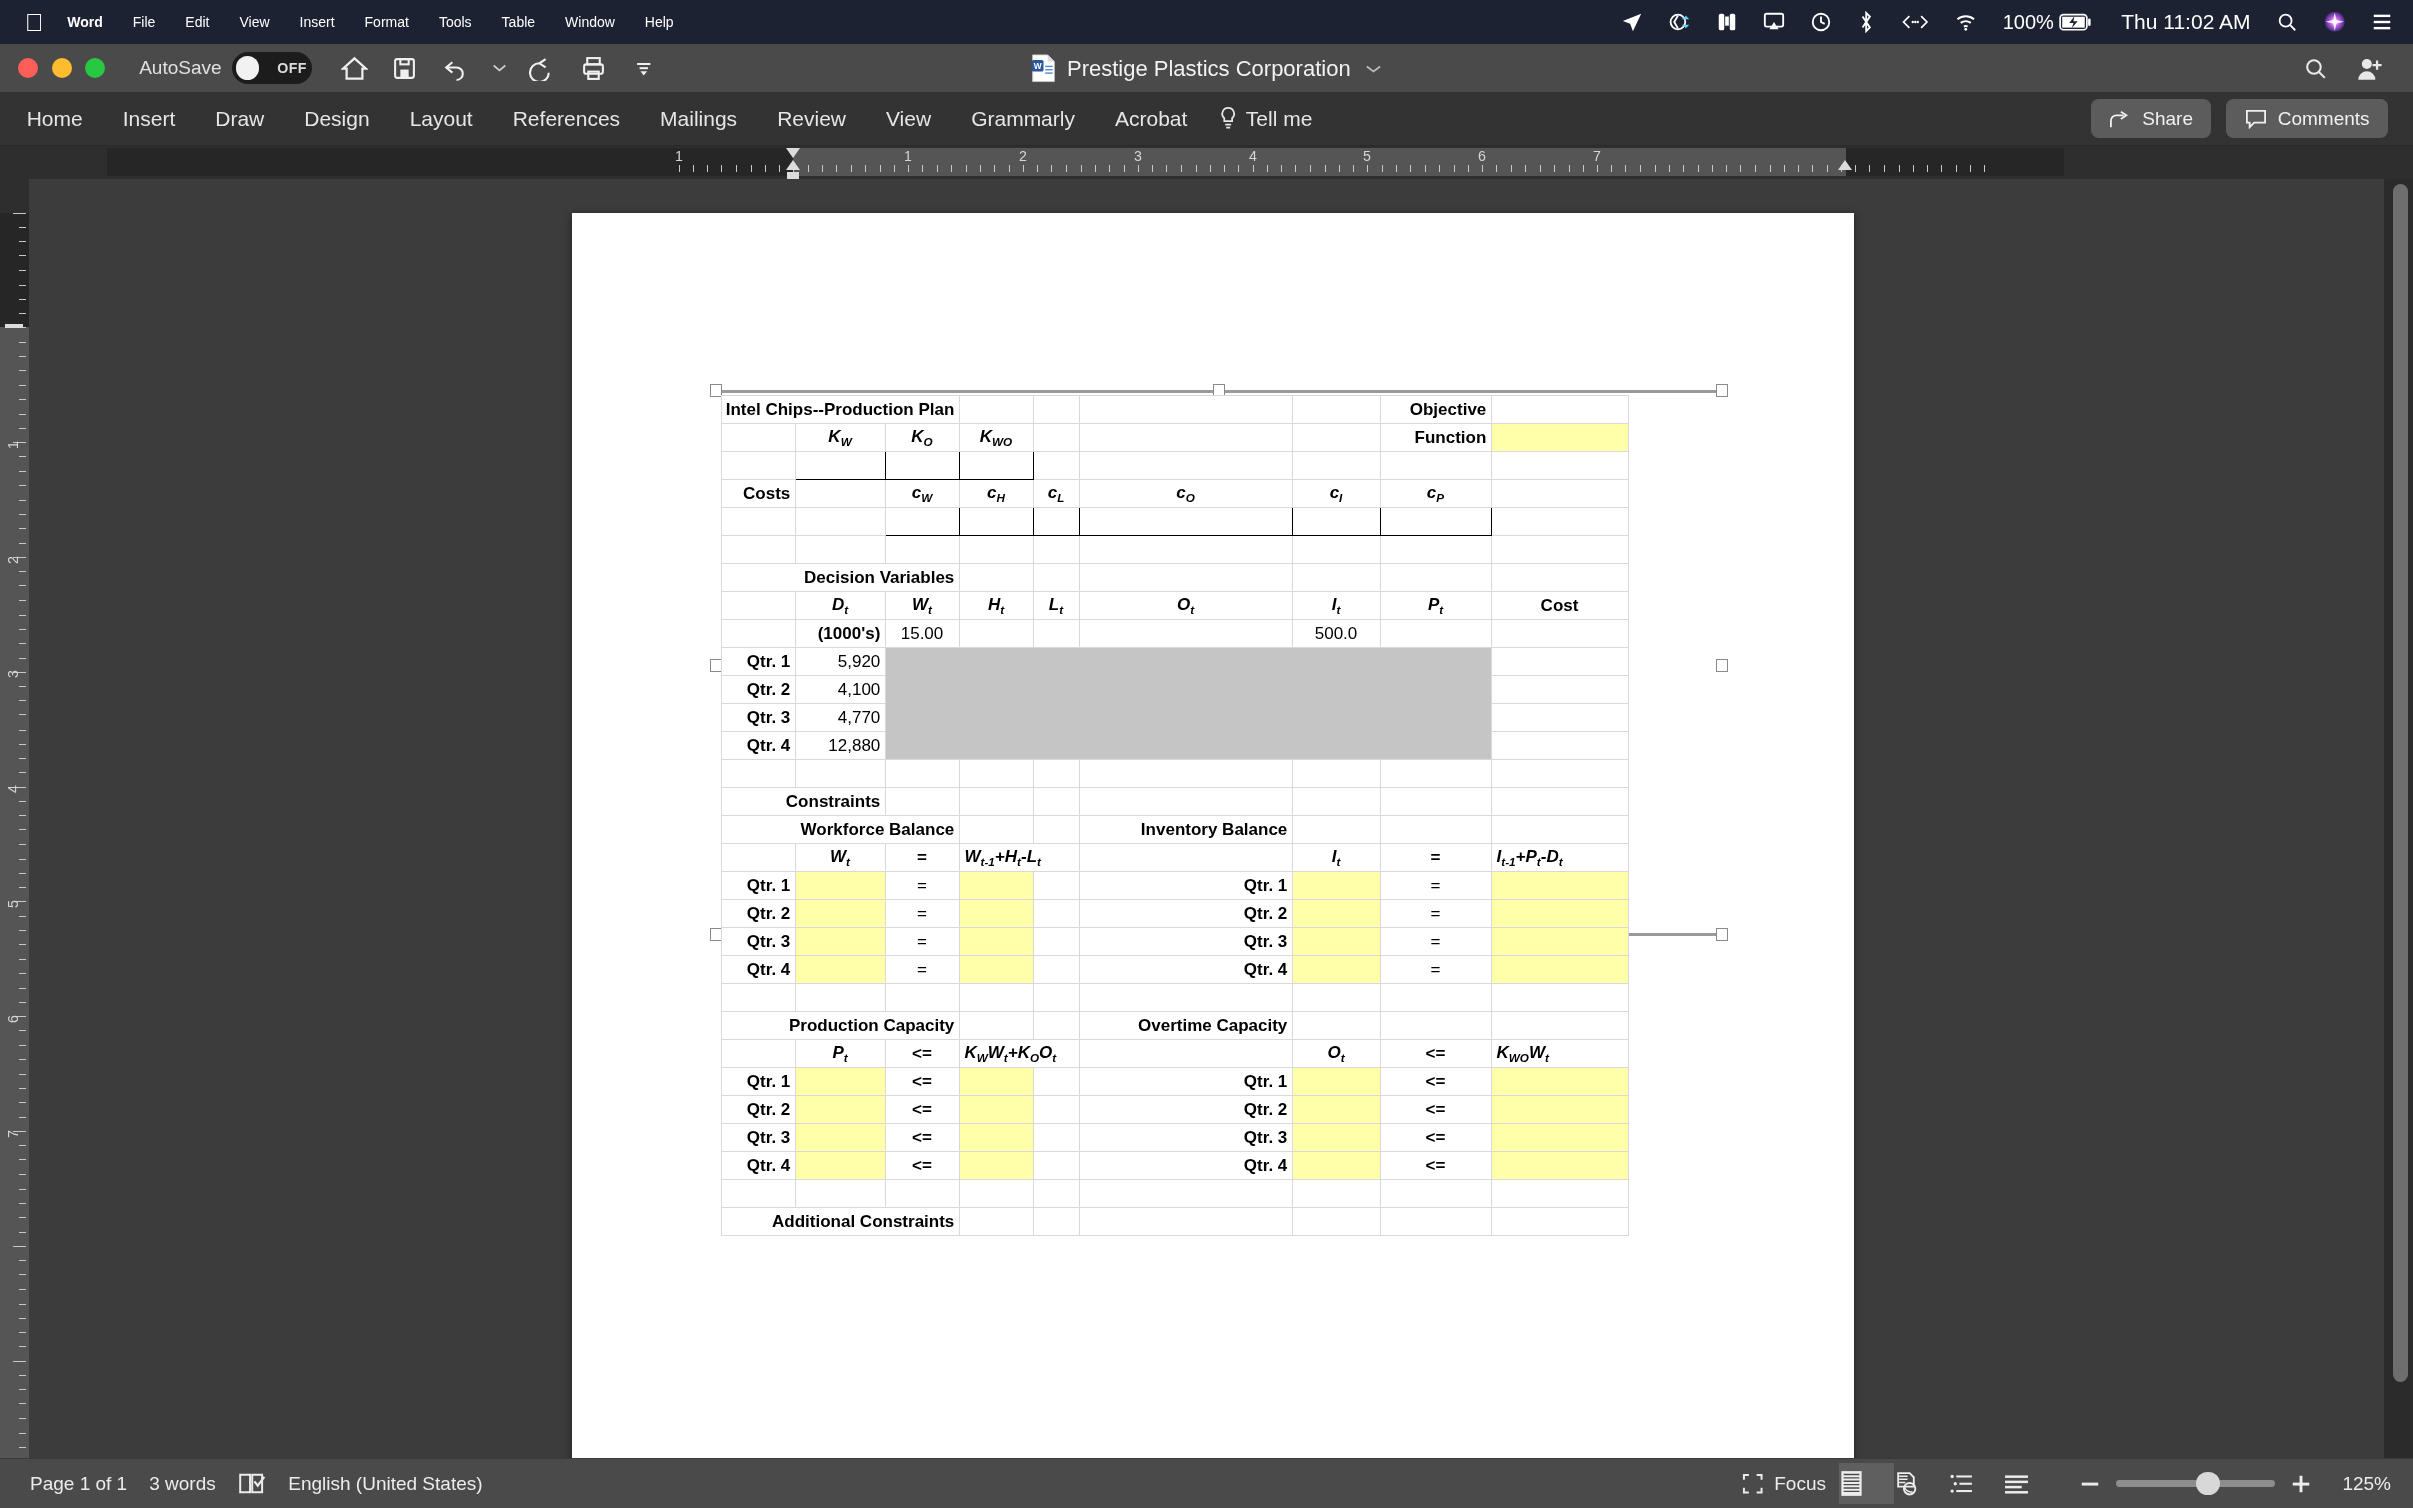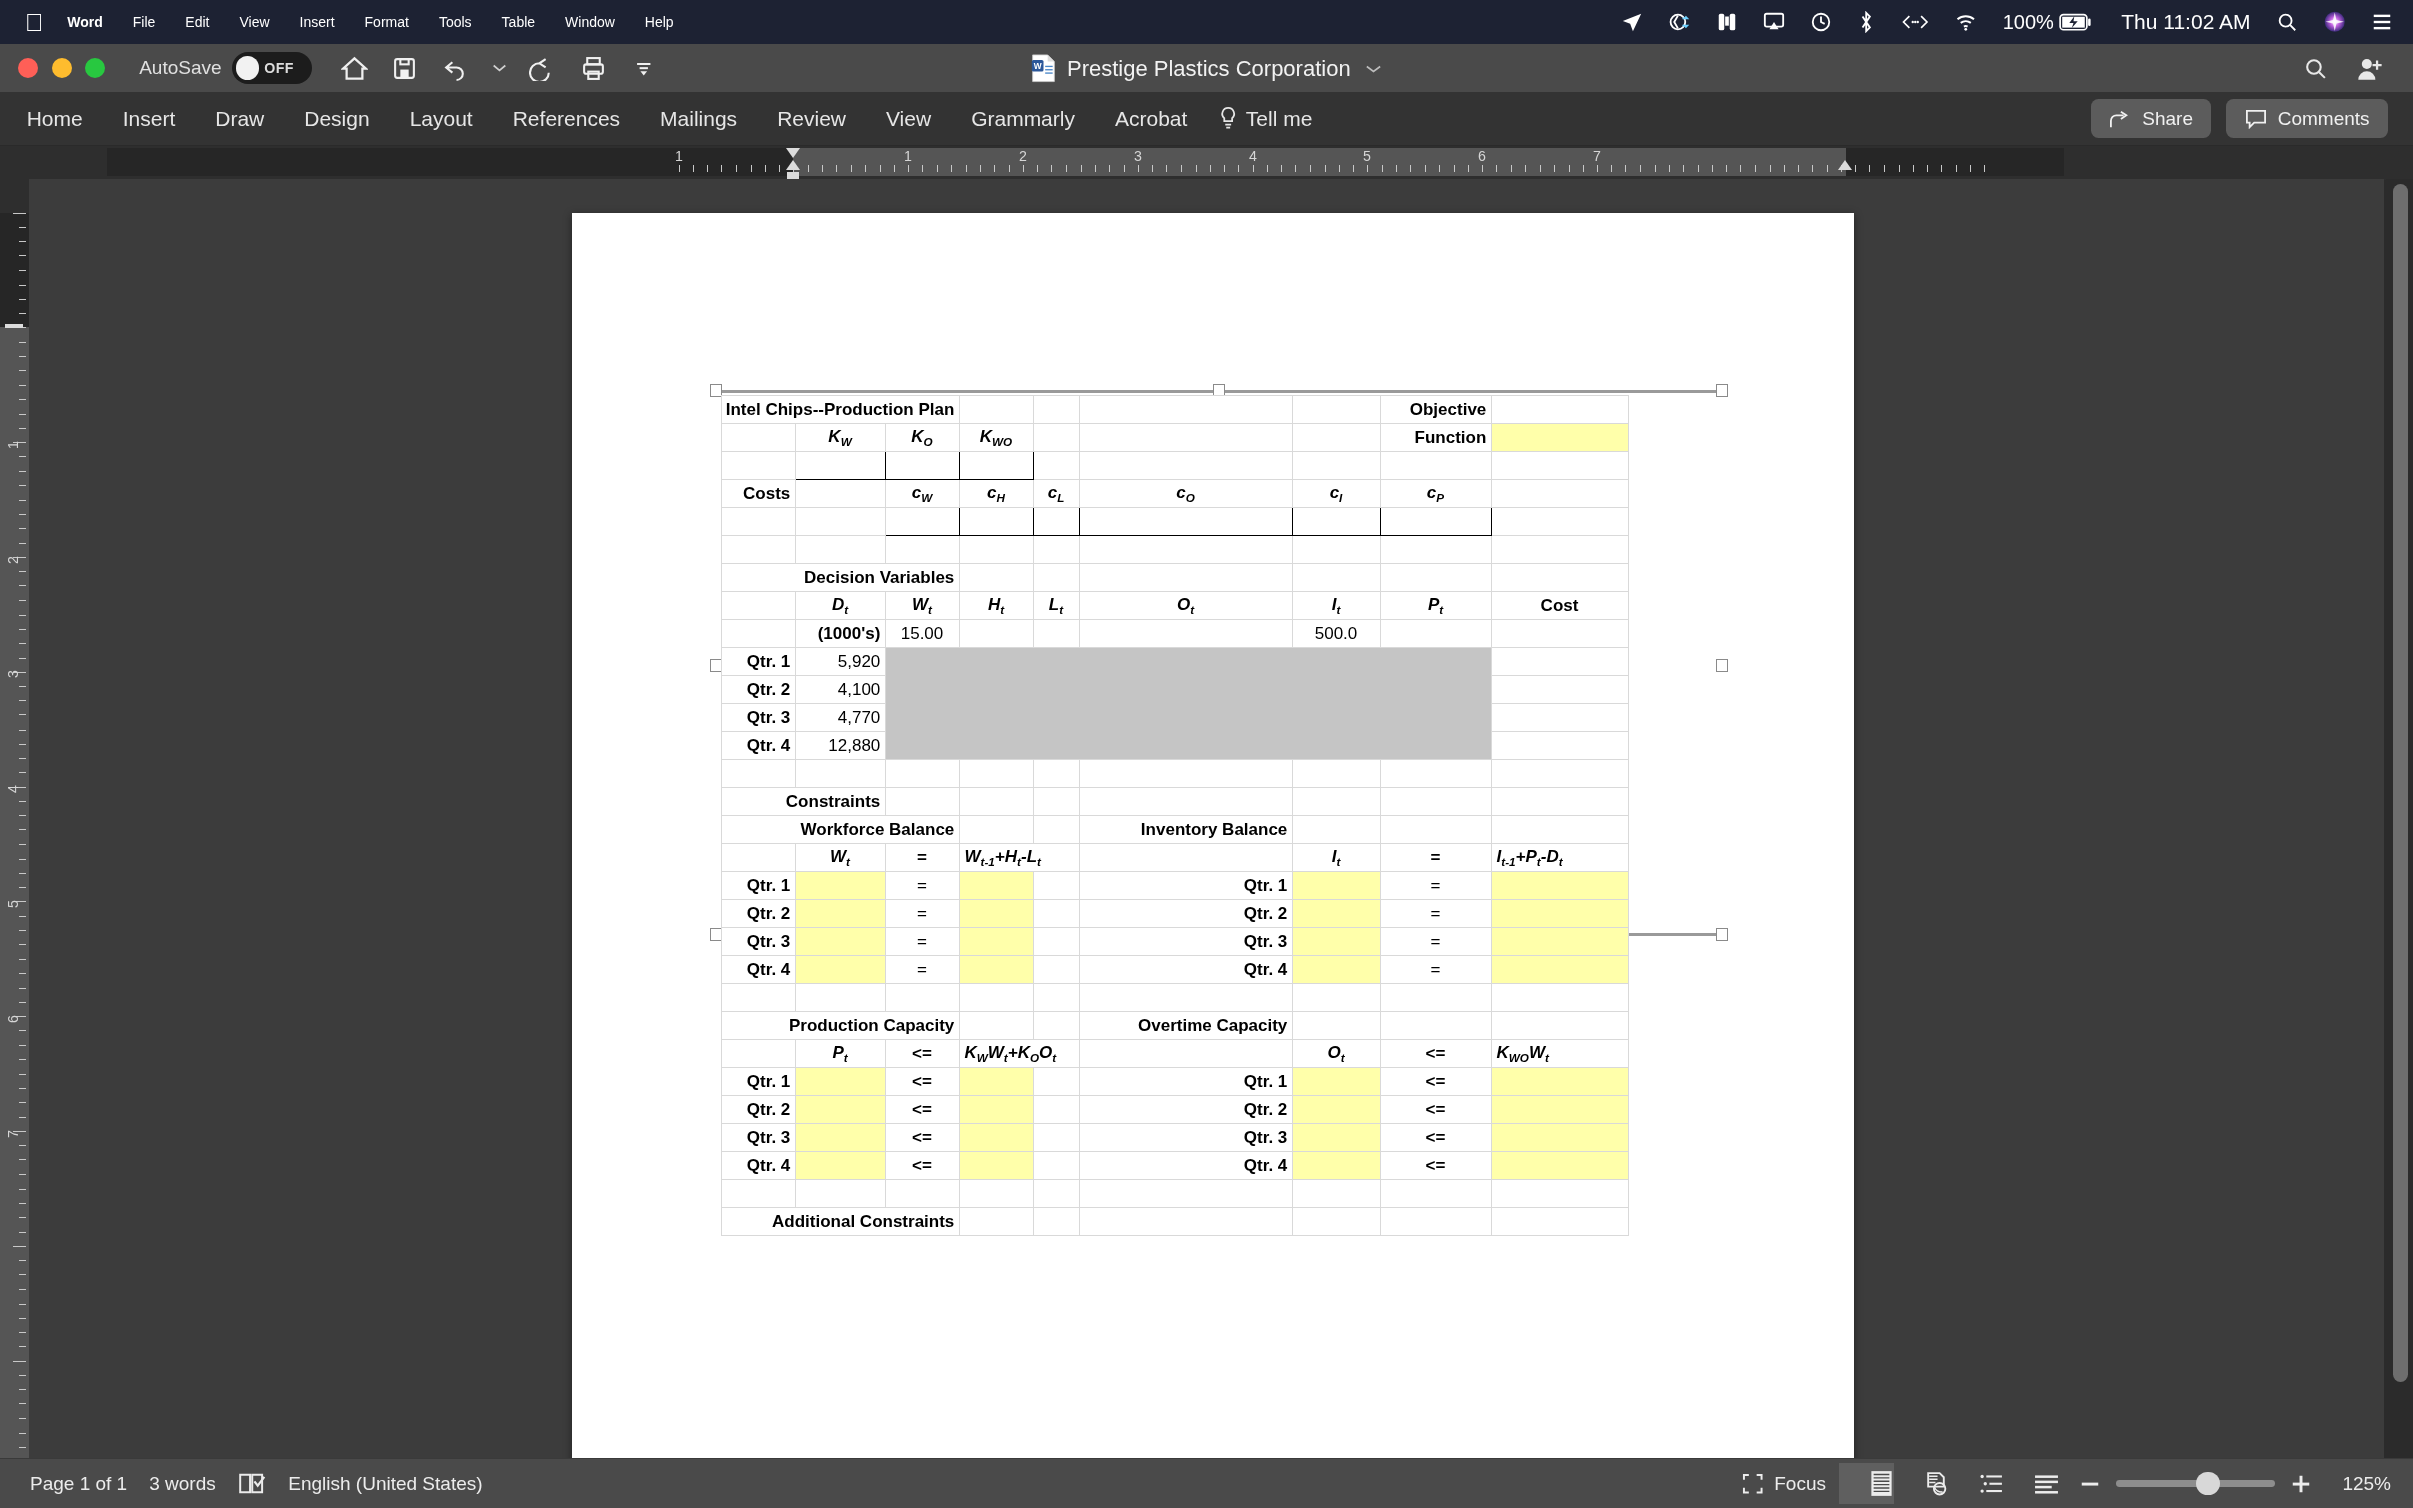--- a/index.html
+++ b/index.html
@@ -34,21 +34,21 @@
     color: #e8e8e8;
     border-bottom: 0.8px solid #3a3a3a;
   }
   .traffic { display: flex; align-items: center; margin-left: 18.4px; gap: 13.4px; }
   .tl { width: 20px; height: 20px; border-radius: 50%; }
   .tl.r { background: #ff5f57; } .tl.y { background: #febc2e; } .tl.g { background: #28c840; }
   .autosave-wrap { display: flex; align-items: center; margin-left: 34px; gap: 10px; }
   .autosave-label { font-size: 19px; color: #e0e0e0; }
   .autosave-toggle {
     width: 80px; height: 32px; border-radius: 16px; background: #1c1c1c;
-    display: flex; align-items: center; padding: 0 4.2px; gap: 5px;
+    display: flex; align-items: center; padding: 0 4.2px; gap: 18px;
   }
   .autosave-knob { width: 23.5px; height: 23.5px; border-radius: 50%; background: #f2f2f2; }
   .autosave-off { font-size: 14.2px; font-weight: bold; color: #dcdcdc; letter-spacing: 0.4px; }
   .qat { display: flex; align-items: center; margin-left: 28.5px; gap: 22px; }
   .qat .qi { width: 28.5px; height: 28.5px; display: flex; align-items: center; justify-content: center; }
   .doc-title {
     position: absolute; left: 0; right: 0; top: 0; height: 49px;
     display: flex; align-items: center; justify-content: center; gap: 11px;
     pointer-events: none;
   }
@@ -151,21 +151,21 @@
 
   
   #statusbar {
     position: absolute; bottom: 0; left: 0; width: 2413px; height: 50px;
     background: #4a4a4a; display: flex; align-items: center;
     color: #ececec; border-top: 0.8px solid #3a3a3a;
   }
   #statusbar .sgroup { display: flex; align-items: center; gap: 22px; margin-left: 30px; }
   #statusbar .st { font-size: 19px; white-space: nowrap; }
   #statusbar .right2 { margin-left: auto; display: flex; align-items: center; padding-right: 22px; gap: 0; }
-  .viewbtn { width: 55px; height: 41px; display: flex; align-items: center; justify-content: flex-end; }
+  .viewbtn { width: 55px; height: 41px; display: flex; align-items: center; justify-content: space-between; }
   .viewbtn.sel { background: #5f5f5f; }
   .zoomslider { display: flex; align-items: center; gap: 15px; margin-left: 20px; }
   .ztrack { width: 159px; height: 6.7px; border-radius: 3.4px; background: #8d8d8d; position: relative; }
   .zknob { position: absolute; top: -8.4px; left: 80px; width: 23.5px; height: 23.5px;
            border-radius: 50%; background: #d8d8d8; }
   .zpct { font-size: 19px; margin-left: 15px; }
   svg { display: block; }
 </style>
 </head>
 <body>

